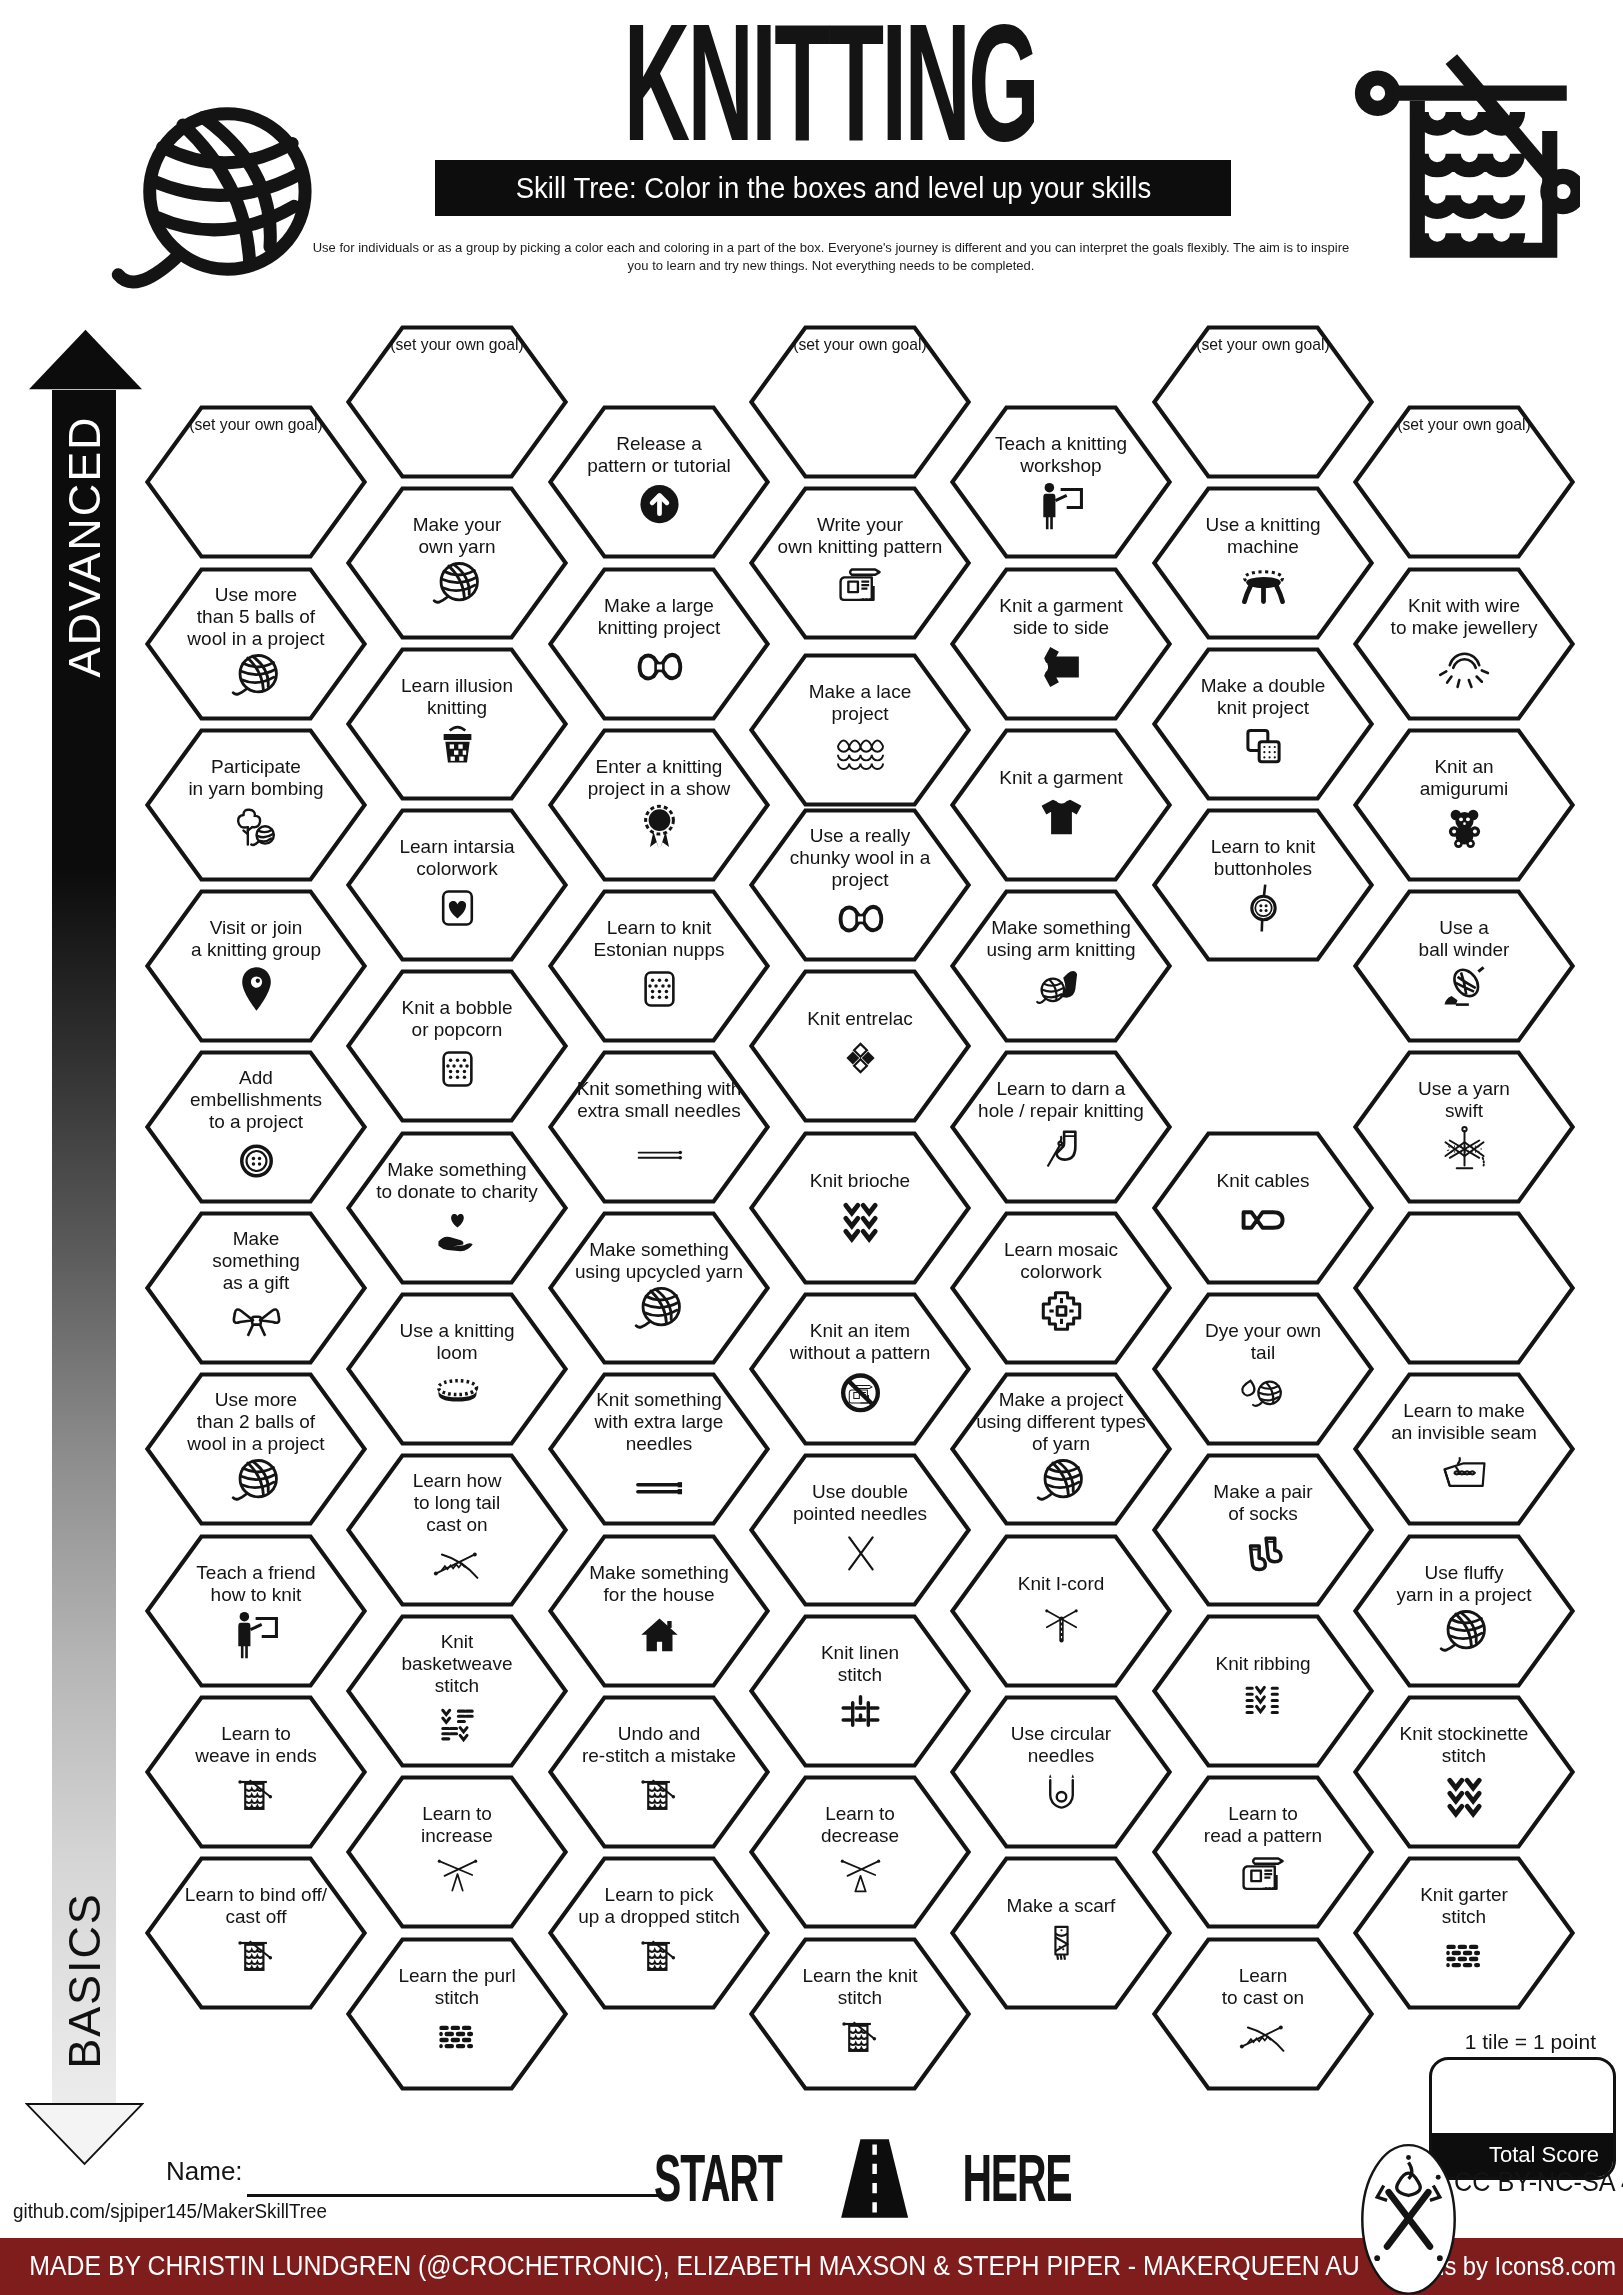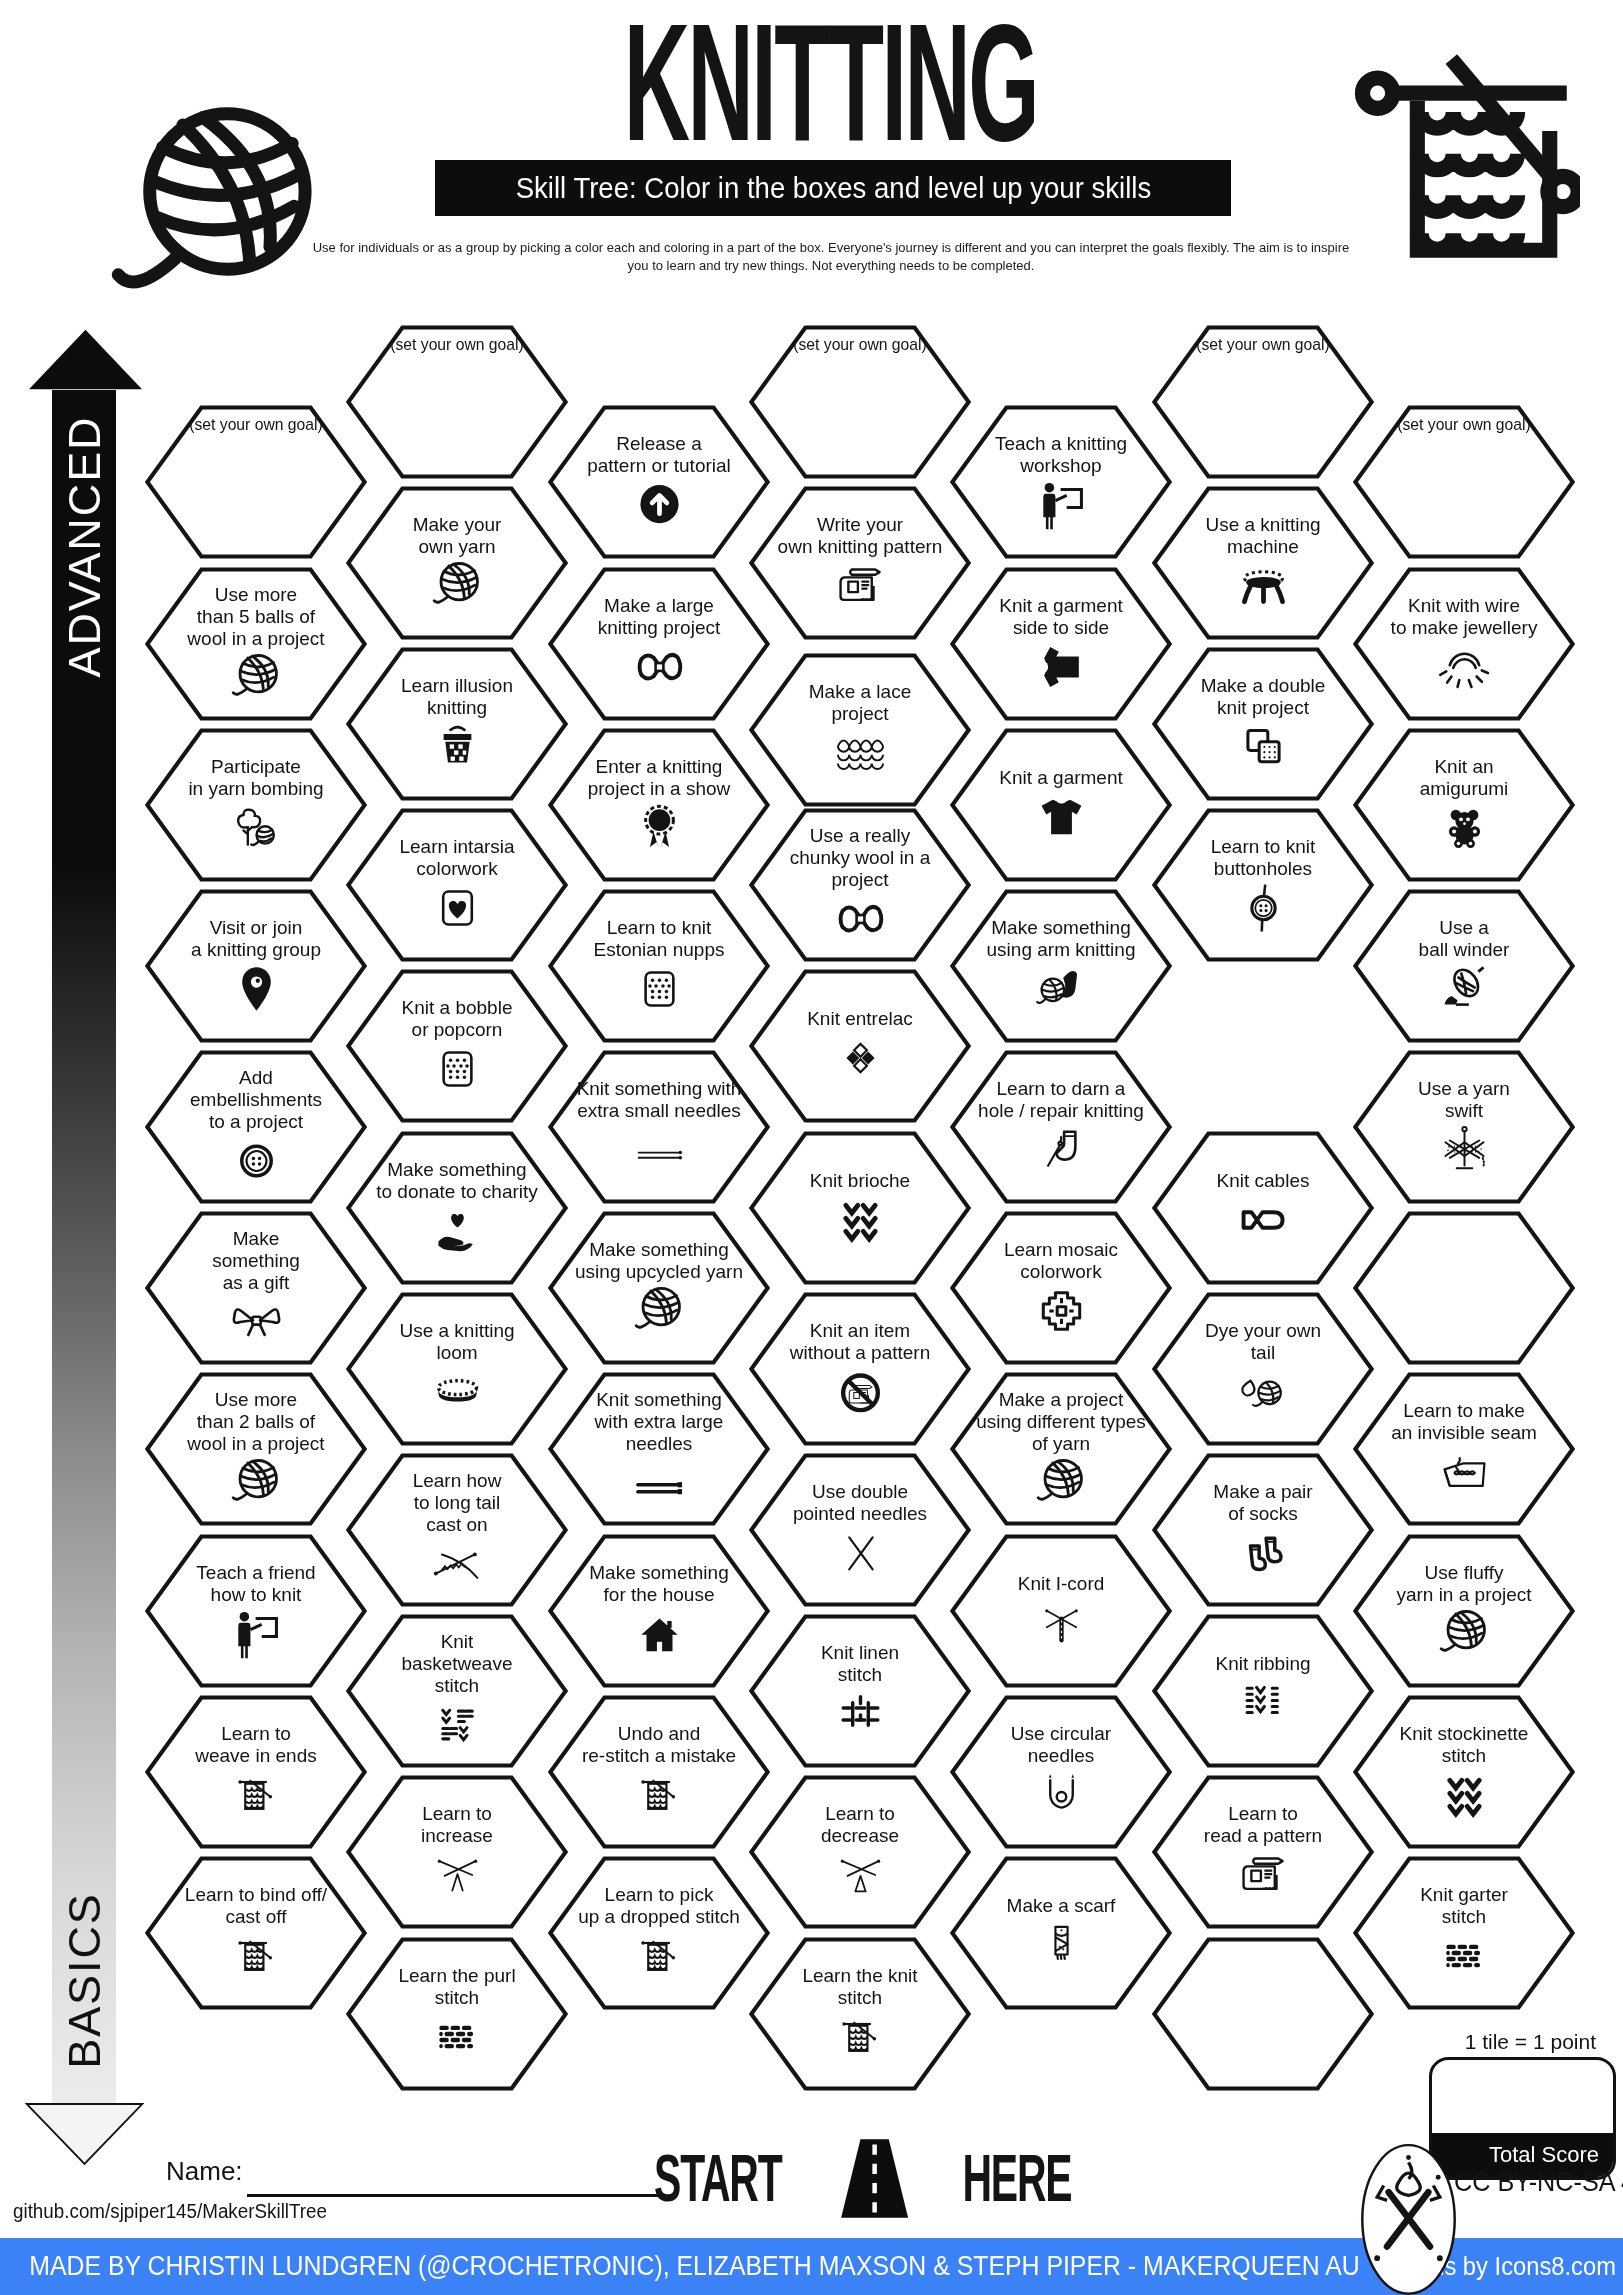--- a/index.html
+++ b/index.html
@@ -40,21 +40,21 @@
   #name-line{left:247px;top:2194px;width:419px;height:2.8px;background:#111}
   #github-line{left:13px;top:2200px;font-size:19.4px;transform:scaleX(.97);transform-origin:left}
   #tile-point{left:1392px;top:2030px;width:204px;font-size:21px;text-align:right}
   #score-box{left:1429px;top:2057px;width:181px;height:117px;border:3.7px solid #111;border-radius:19.4px;
      overflow:hidden;display:flex;flex-direction:column;background:#fff}
   #score-input{flex:1}
   #score-label{height:44px;background:#0d0d0d;color:#fff;display:flex;align-items:center;
      justify-content:flex-end;padding-right:14px;font-size:22px}
   #maker-logo{left:1359px;top:2141px;width:99px;height:150px;z-index:3}
   #license{left:1454px;top:2166px;width:171px;font-size:28px;transform:scaleX(.9);transform-origin:left;white-space:nowrap}
-  #footer-bar{left:0;top:2238px;width:1623px;height:57px;background:#3b82f6;color:#fff}
+  #footer-bar{left:0;top:2238px;width:1623px;height:57px;background:#7f1d1d;color:#fff}
   #made-by{position:absolute;left:42px;top:0;width:1305px;height:57px;display:flex;align-items:center;
      justify-content:center;font-size:27px;white-space:nowrap;transform:scaleX(.92)}
   #icons-credit{position:absolute;right:7.4px;top:0;width:194px;height:57px;display:flex;align-items:center;
      justify-content:flex-end;font-size:25px;white-space:nowrap;transform:scaleX(.95);transform-origin:right}
 </style>
 </head>
 <body>
 
 <div id="page">
 
@@ -1522,20 +1522,35 @@
               <circle cx="22" cy="30" r="4" fill="#141414"></circle>
               <circle cx="92" cy="64" r="4" fill="#141414"></circle>
             </svg>
           </div>
         </div>
       </div>
       <div class="hex" style="left: 1152px; top: 1937px;">
         <svg class="outline" viewBox="0 0 480 332">
           <polygon points="122,5 358,5 475,166 358,327 122,327 5,166" fill="#ffffff" stroke="#141414" stroke-width="9"></polygon>
         </svg>
+        <div class="content">
+          <div class="label">Learn
+to cast on</div>
+          <div class="icon">
+            <svg viewBox="0 0 120 120">
+              <g fill="none" stroke="#141414" stroke-width="4.5" stroke-linecap="round">
+                <path d="M10 82 L100 38"></path>
+                <path d="M24 38 Q72 52 106 92"></path>
+                <path d="M24 74 l7 -9 6 7 7 -9 6 7 7 -9 6 7 7 -9 6 7" stroke-width="4"></path>
+              </g>
+              <circle cx="100" cy="38" r="4.5" fill="#141414"></circle>
+              <circle cx="10" cy="82" r="4.5" fill="#141414"></circle>
+            </svg>
+          </div>
+        </div>
       </div>
     </div>
 
   <div class="abs" id="start-here">
     <span class="word">START</span>
     <svg id="road-icon" viewBox="0 0 120 130">
         <polygon points="38,4 82,4 112,126 8,126" fill="#0d0d0d"></polygon>
         <path d="M60 12 V120" stroke="#fff" stroke-width="7" stroke-dasharray="16 14" fill="none"></path>
       </svg>
     <span class="word">HERE</span>

